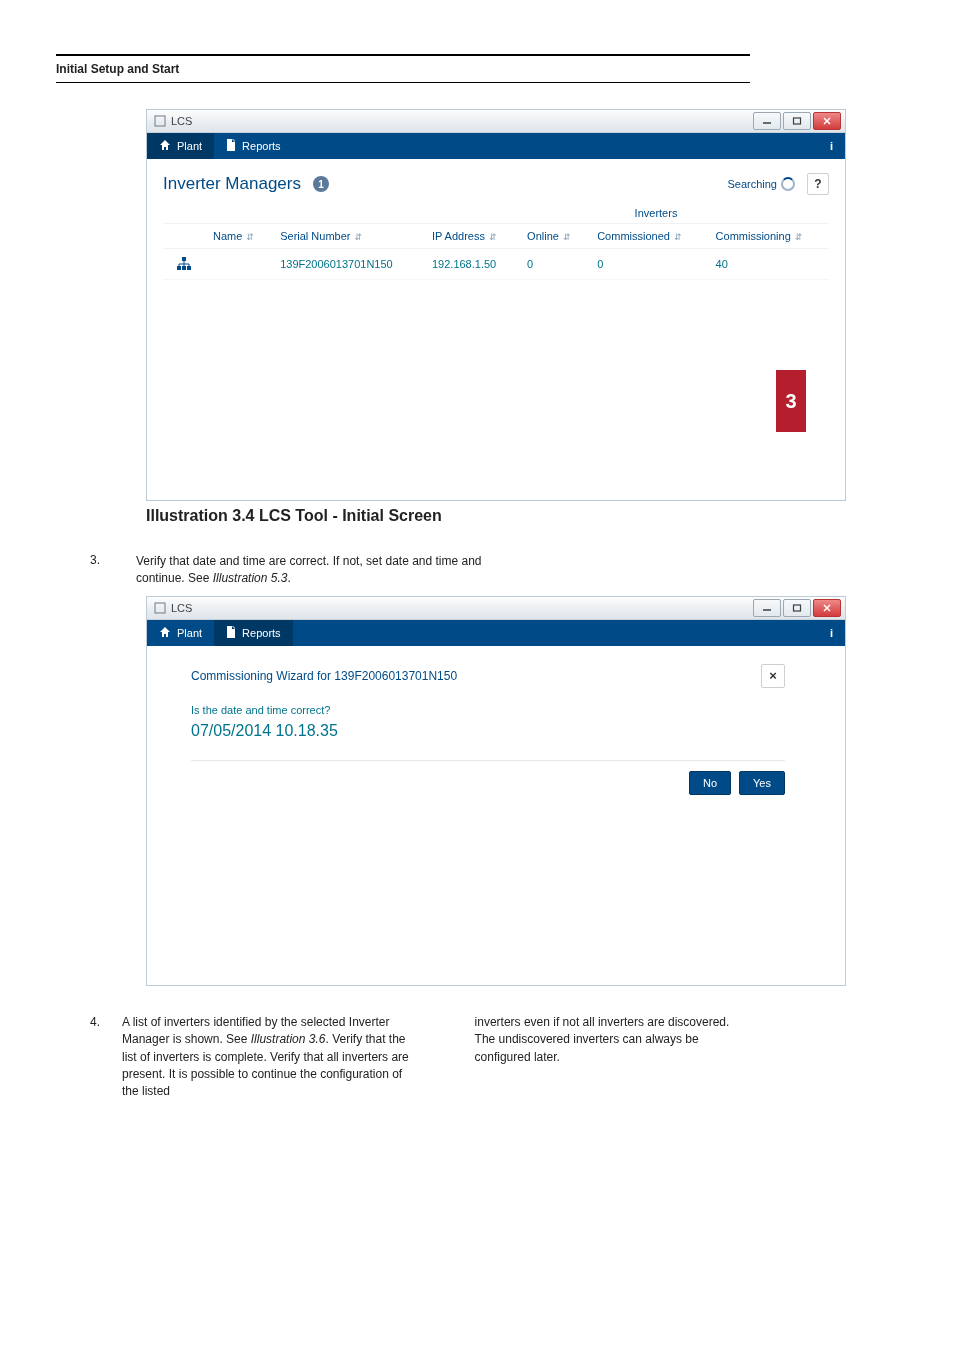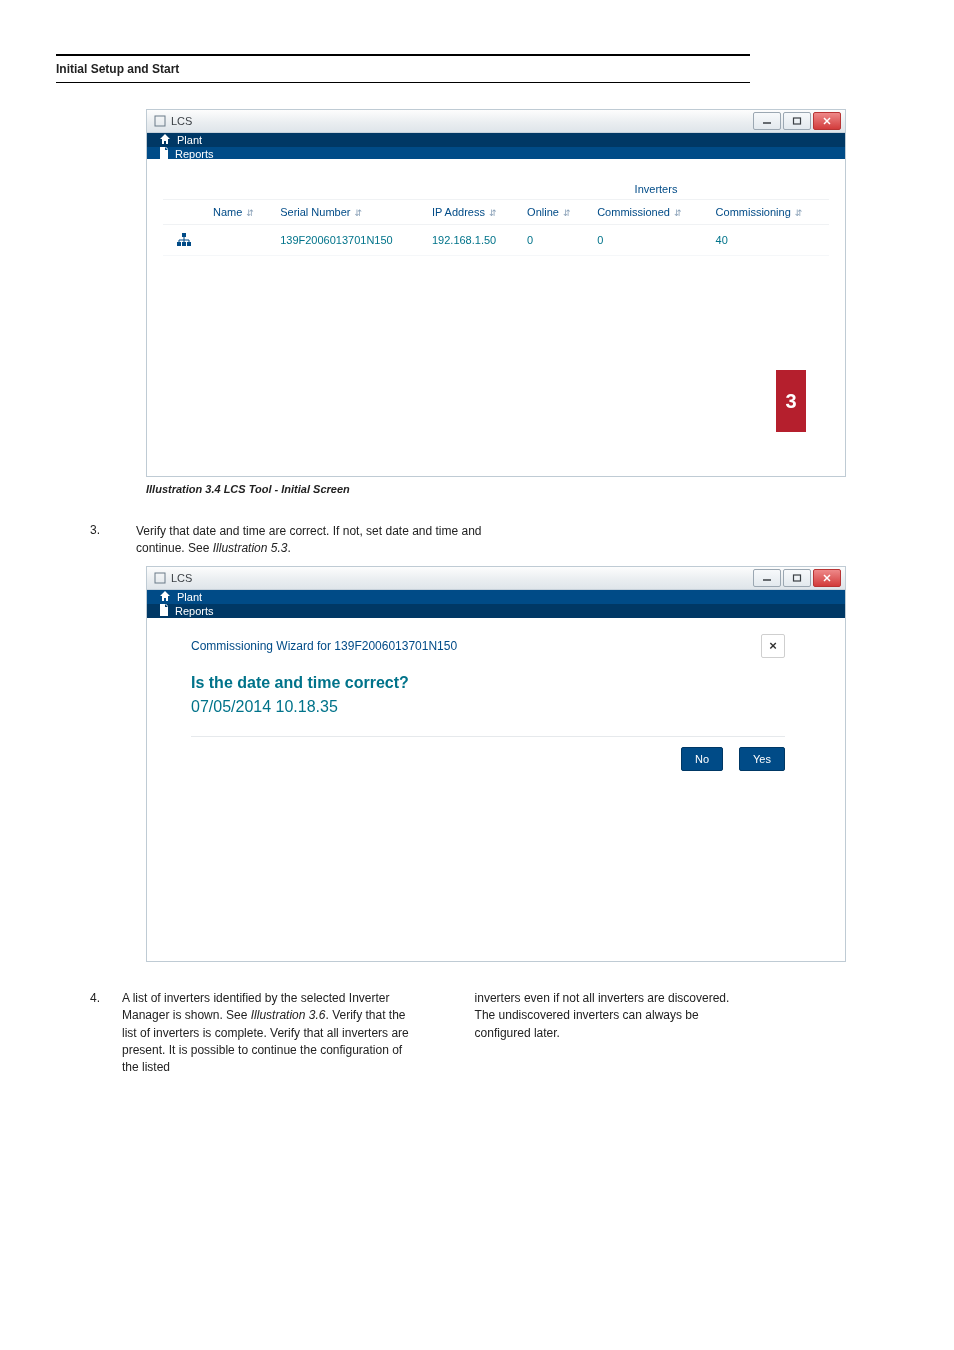--- a/index.html
+++ b/index.html
@@ -79,21 +79,20 @@
     border-color: #b83434;
     color: #fff;
   }
   .menubar {
     display: flex;
     align-items: stretch;
     background: var(--navy);
     color: #fff;
     height: 26px;
     font-size: 11px;
-    flex-direction: column;
   }
   .tab {
     display: flex; align-items: center;
     padding: 0 12px;
     gap: 6px;
   }
   .tab.active {
     background: var(--navy-dark);
   }
   .tab-icon { font-size: 12px; line-height: 1; }
@@ -172,24 +171,23 @@
     padding: 8px 8px;
     color: var(--teal);
     border-bottom: 1px solid #f5f7f9;
     vertical-align: middle;
   }
   .col-tree-icon { width: 26px; text-align: center; }
   .col-tree-icon svg { display: block; margin: 0 auto; }
   .table-spacer { height: 220px; }
 
   .fig-caption {
-    font-size: 11px;
+    font-size: 16px;
     font-weight: 700;
     margin: 6px 0 0 0;
-    font-style: italic;
   }
 
   .step-block {
     margin: 28px 0 0 0;
     font-size: 12px;
     display: flex;
     gap: 22px;
   }
   .step-num { width: 24px; font-size: 12px; }
   .step-text { width: 370px; line-height: 1.45; }
@@ -211,43 +209,42 @@
     margin-left: auto;
     width: 22px; height: 22px;
     border: 1px solid #cfcfcf;
     border-radius: 2px;
     display: flex; align-items: center; justify-content: center;
     font-size: 13px; font-weight: 700;
     color: #333;
   }
   .wiz-q {
     color: var(--teal);
-    font-size: 16px;
+    font-size: 11px;
     margin: 16px 0 6px 0;
-    font-weight: bold;
   }
   .wiz-lbl {
     color: var(--navy);
     font-size: 11px;
     font-weight: 600;
   }
   .wiz-val {
     color: var(--teal);
     font-size: 16px;
     margin-top: 2px;
   }
   .wiz-sep {
     border: none;
     border-top: 1px solid #e6e9ec;
     margin: 20px 0 0 0;
   }
   .wiz-btnrow {
     display: flex;
     justify-content: flex-end;
-    gap: 16px;
+    gap: 8px;
     margin: 10px 0 0 0;
   }
   .btn-primary {
     background: var(--navy);
     color: #fff;
     border: 1px solid var(--navy-dark);
     font-size: 11px;
     padding: 5px 13px;
     border-radius: 2px;
   }
@@ -329,20 +326,30 @@
             <svg width="10" height="12" viewBox="0 0 10 12" fill="#fff">
                 <path d="M1 0 H7 L9 2 V12 H1 Z M6 0 V3 H9"></path>
               </svg>
           </span>
           <span>Reports</span>
         </div>
         <div class="menubar-spacer"></div>
         <div class="info-btn">i</div>
       </div>
       <div class="content">
+        <div class="hdr-row">
+          <span class="hdr-title">Inverter Managers</span>
+          <span class="badge-circle">1</span>
+          <span class="hdr-spacer"></span>
+          <span class="searching">
+            <span>Searching</span>
+            <span class="spin-icon"></span>
+          </span>
+          <span class="help-btn">?</span>
+        </div>
         <div class="inv-label">Inverters</div>
         <table class="inv">
           <thead>
             <tr>
               <th class="col-tree-icon"></th>
               <th><span>Name</span><span class="sort">⇵</span></th>
               <th><span>Serial Number</span><span class="sort">⇵</span></th>
               <th><span>IP Address</span><span class="sort">⇵</span></th>
               <th><span>Online</span><span class="sort">⇵</span></th>
               <th><span>Commissioned</span><span class="sort">⇵</span></th>

